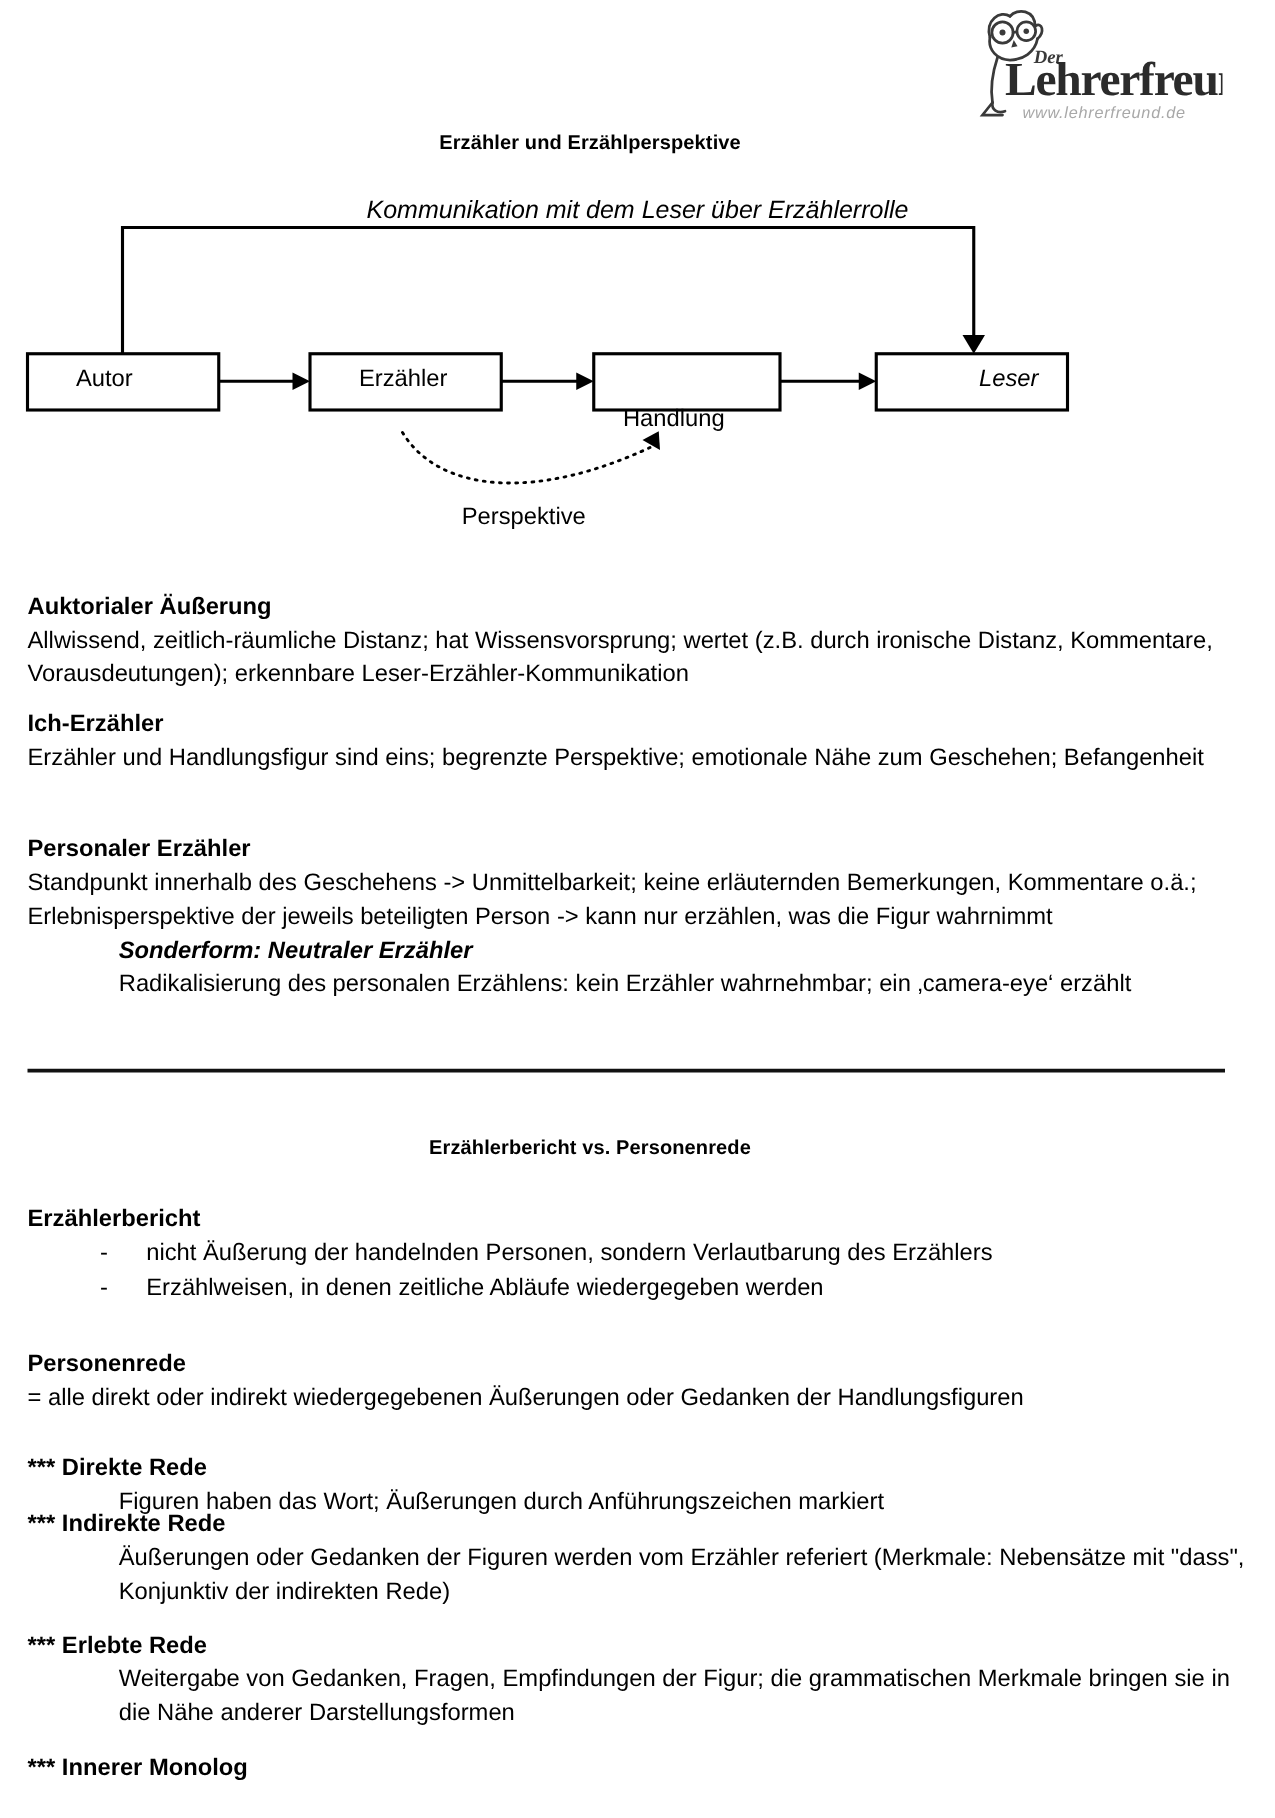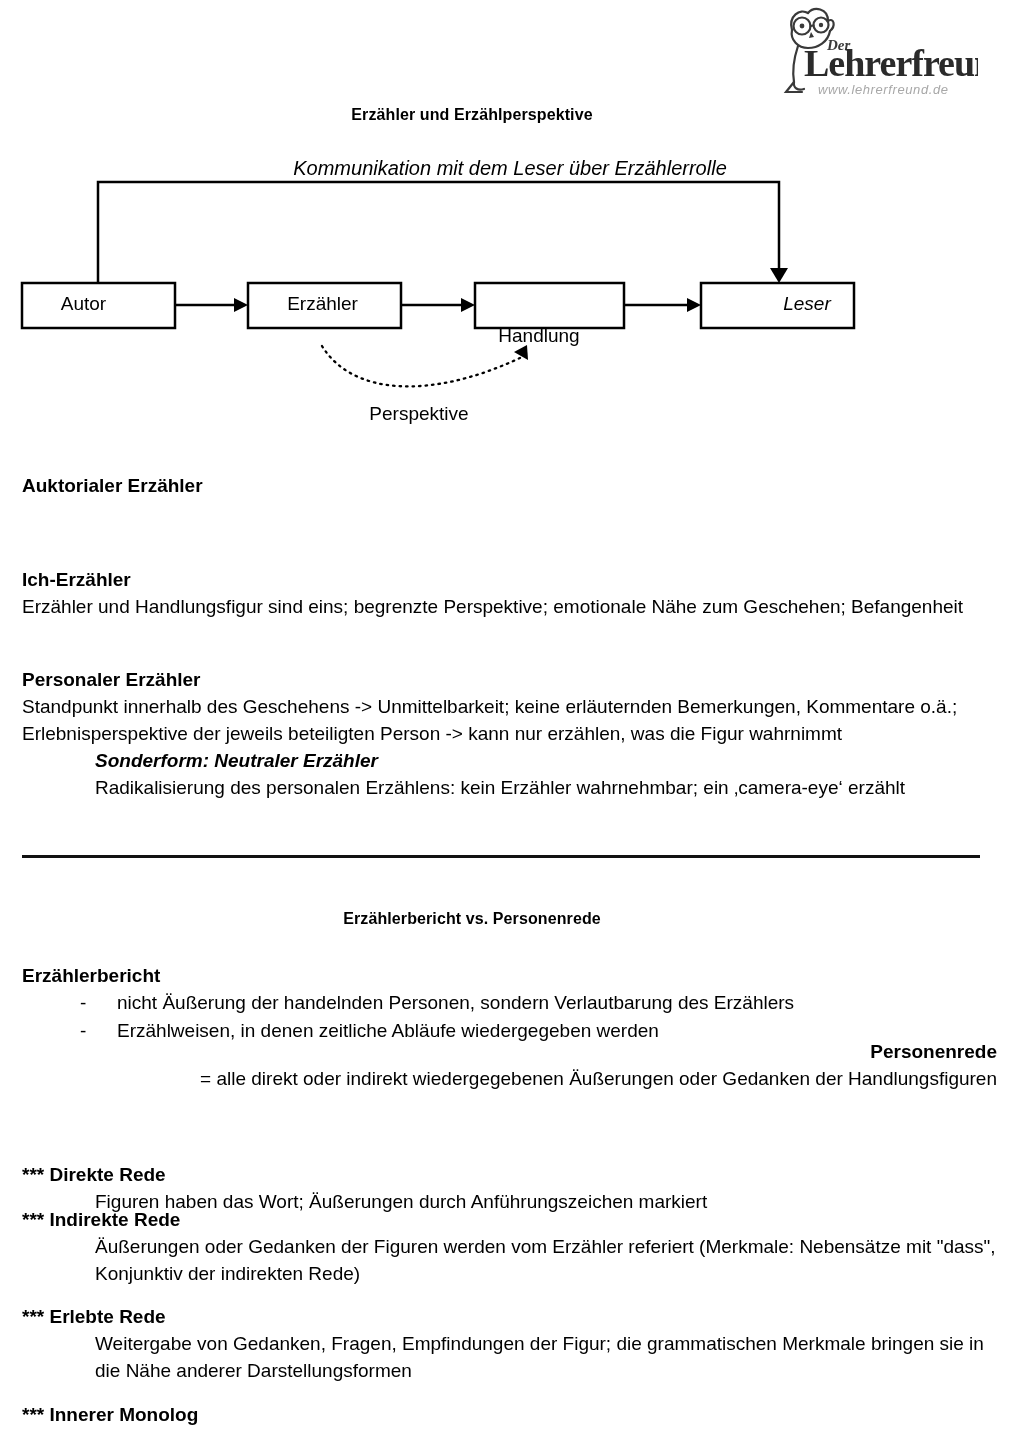--- a/index.html
+++ b/index.html
@@ -171,21 +171,22 @@
 </div>
 
 <div class="box-label" style="left:22px;  top:293px; width:123px;">Autor</div>
 <div class="box-label" style="left:248px; top:293px; width:149px;">Erzähler</div>
 <div class="box-label" style="left:475px; top:293px; width:128px;margin-top:32px;">Handlung</div>
 <div class="box-label" style="left:728px; top:293px; width:158px;font-style:italic;">Leser</div>
 
 <div class="persp-label">Perspektive</div>
 
 <div class="para" style="top:472px;">
-  <div class="head">Auktorialer Erzähler</div>
+  <div class="head">Auktorialer Äußerung</div>
+  <div class="body">Allwissend, zeitlich-räumliche Distanz; hat Wissensvorsprung; wertet (z.B. durch ironische Distanz, Kommentare, Vorausdeutungen); erkennbare Leser-Erzähler-Kommunikation</div>
 </div>
 
 <div class="para" style="top:566px;">
   <div class="head">Ich-Erzähler</div>
   <div class="body">Erzähler und Handlungsfigur sind eins; begrenzte Perspektive; emotionale Nähe zum Geschehen; Befangenheit</div>
 </div>
 
 <div class="para" style="top:666px;">
   <div class="head">Personaler Erzähler</div>
   <div class="body">Standpunkt innerhalb des Geschehens -&gt; Unmittelbarkeit; keine erläuternden Bemerkungen, Kommentare o.ä.; Erlebnisperspektive der jeweils beteiligten Person -&gt; kann nur erzählen, was die Figur wahrnimmt</div>
@@ -204,21 +205,21 @@
       <span class="dash">-</span>
       <span>nicht Äußerung der handelnden Personen, sondern Verlautbarung des Erzählers</span>
     </li>
     <li>
       <span class="dash">-</span>
       <span>Erzählweisen, in denen zeitliche Abläufe wiedergegeben werden</span>
     </li>
   </ul>
 </div>
 
-<div class="para" style="top:1038px;text-align:right;">
+<div class="para" style="top:1078px;">
   <div class="head">Personenrede</div>
   <div class="body">= alle direkt oder indirekt wiedergegebenen Äußerungen oder Gedanken der Handlungsfiguren</div>
 </div>
 
 <div class="para" style="top:1134px;margin-top:27px;">
   <div class="head">*** Direkte Rede</div>
   <div class="body ind1" style="padding-left:73px;">Figuren haben das Wort; Äußerungen durch Anführungszeichen markiert</div>
 </div>
 
 <div class="para" style="top:1206px;">

